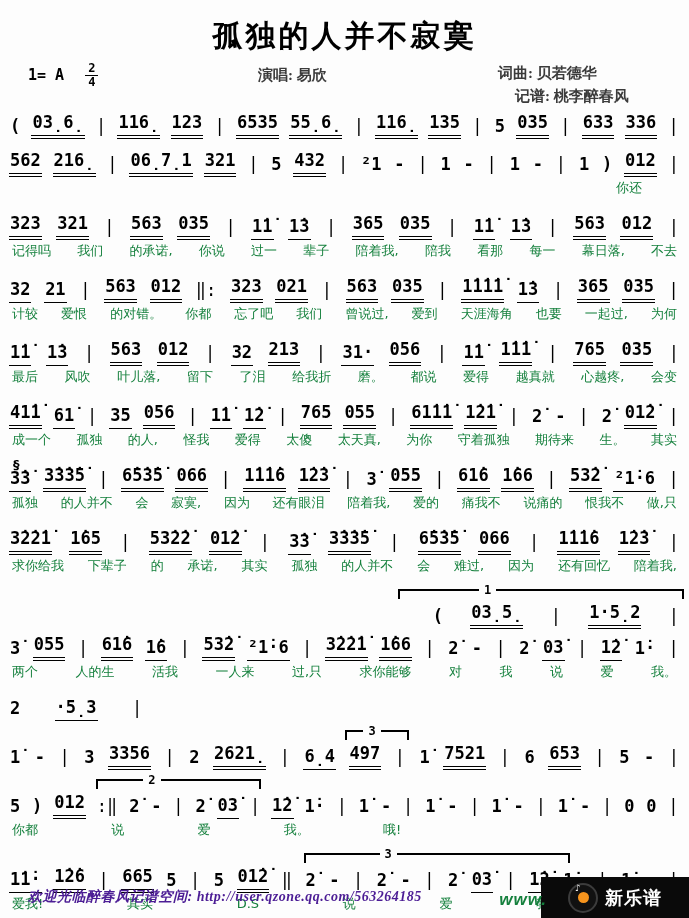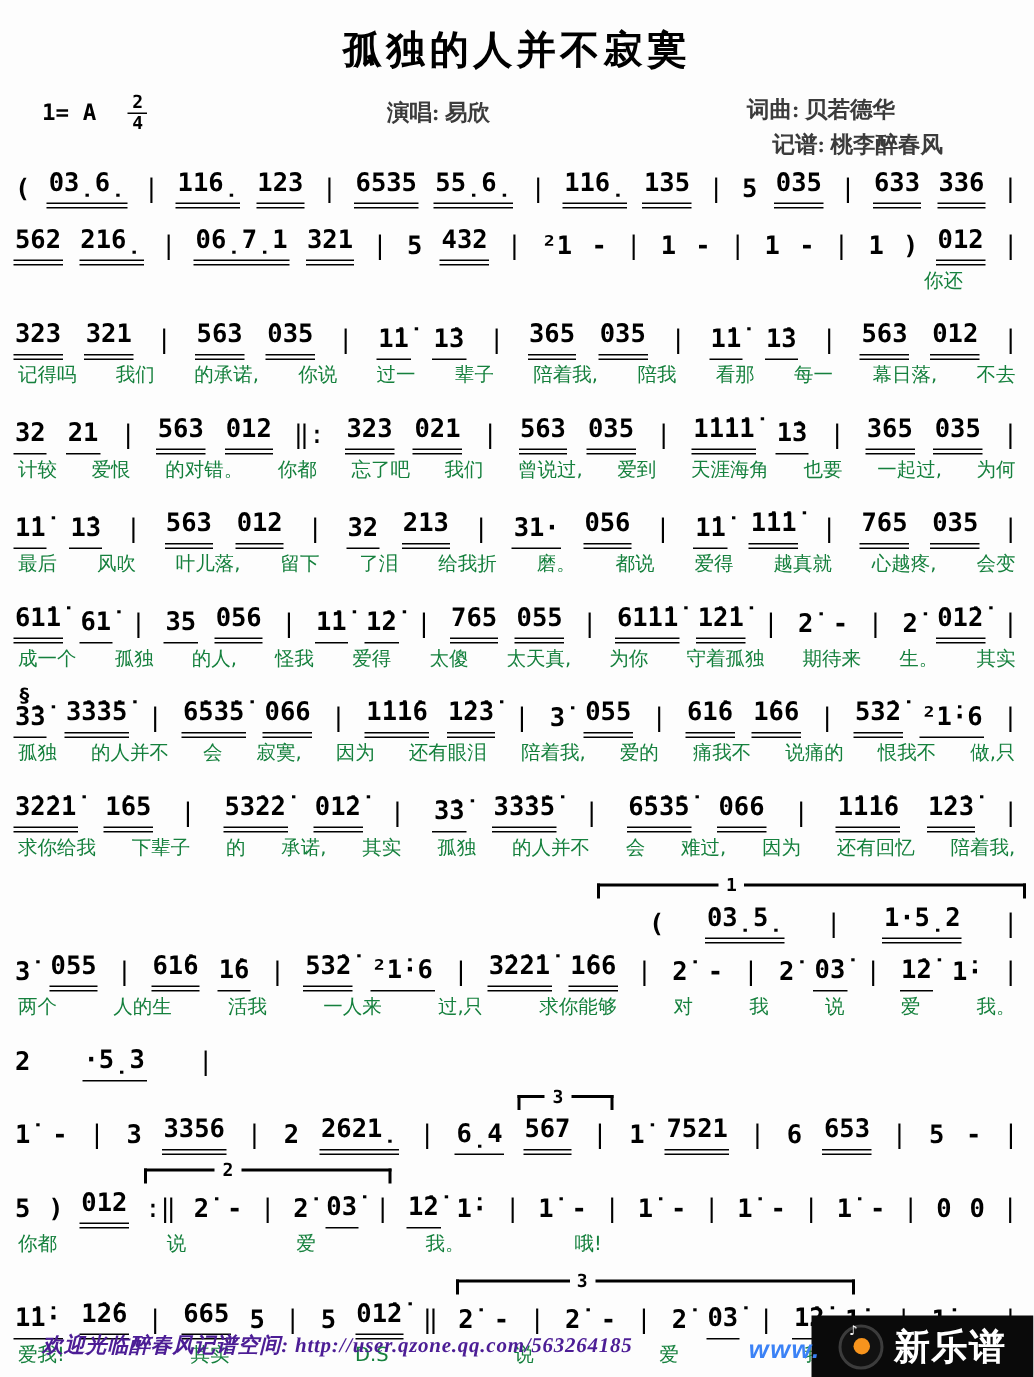--- a/index.html
+++ b/index.html
@@ -4,21 +4,21 @@
 <style>
   html,body{margin:0;padding:0;}
   body{
     width:689px;height:918px;position:relative;overflow:hidden;
     background:#fdfdfd;color:#000;
     font-family:"DejaVu Sans","Liberation Sans",sans-serif;
   }
   
   .hdr{position:absolute;top:0;left:0;right:0;height:108px;}
   .title{
-    text-align:center;margin-top:16px;font-size:26px;font-weight:900;
+    text-align:center;margin-top:16px;font-size:30px;font-weight:900;
     letter-spacing:3px;font-family:"Liberation Serif","DejaVu Serif",serif;
   }
   .keysig{position:absolute;left:28px;top:62px;font:700 15px "DejaVu Sans Mono",monospace;display:flex;align-items:center;gap:21px;}
   .ts{display:inline-block;text-align:center;font-weight:700;font-size:12px;line-height:1.05;}
   .ts .top{border-bottom:1px solid #000;padding:0 3px;display:block;}
   .credit{position:absolute;font-family:"Liberation Serif","DejaVu Serif",serif;color:#3b3b3b;font-size:15px;font-weight:700;}
   .credit.singer{left:258px;top:66px;}
   .credit.composer{left:498px;top:64px;}
   .credit.transcriber{left:515px;top:87px;}
   
@@ -46,37 +46,37 @@
     font:700 12px "DejaVu Sans Mono",monospace;line-height:14px;
   }
   
   .footer{position:absolute;left:0;right:0;bottom:0;height:48px;}
   .welcome{
     position:absolute;left:28px;bottom:12px;color:#4c1d95;
     font:italic 600 14px "Liberation Serif","DejaVu Serif",serif;letter-spacing:0.5px;
   }
   .logo-wrap{position:absolute;right:0;bottom:0;display:flex;align-items:flex-end;}
   .logo-www{
-    color:#3b82f6;font:italic 700 17px "Liberation Sans",sans-serif;
+    color:#15803d;font:italic 700 17px "Liberation Sans",sans-serif;
     margin-right:-6px;margin-bottom:8px;z-index:2;letter-spacing:1px;
   }
   .logo-box{
     background:#0a0a0a;height:41px;width:148px;display:flex;align-items:center;
     justify-content:center;gap:7px;
   }
   .vinyl{
     width:30px;height:30px;border-radius:50%;background:#111;
     border:2px solid #3c3c3c;position:relative;flex:0 0 auto;box-sizing:border-box;
   }
   .vinyl::after{
     content:"";position:absolute;left:50%;top:50%;width:11px;height:11px;margin:-5.5px 0 0 -5.5px;
     border-radius:50%;background:#f7941d;
   }
   .vinyl .note-glyph{position:absolute;left:5px;top:-2px;color:#fff;font-size:9px;}
-  .logo-text{color:#fff;font-size:24px;font-weight:900;letter-spacing:1px;}
+  .logo-text{color:#fff;font-size:18px;font-weight:900;letter-spacing:1px;}
 </style>
 </head>
 <body>
 
 <div class="hdr">
   <div class="title">孤独的人并不寂寞</div>
   <div class="keysig">
     <span>1= A</span>
     <span class="ts">
       <span class="top">2</span>
@@ -243,21 +243,21 @@
         <span>磨。</span>
         <span>都说</span>
         <span>爱得</span>
         <span>越真就</span>
         <span>心越疼,</span>
         <span>会变</span>
       </div>
     </div>
     <div class="score-line">
       <div class="notes">
-        <span class="u2">61̇1̇</span>
+        <span class="u2">41̇1̇</span>
         <span class="u1">61̇</span>
         <span class="bar">|</span>
         <span class="u1">35</span>
         <span class="u2">056</span>
         <span class="bar">|</span>
         <span class="u1">1̇1̇</span>
         <span class="u1">1̇2̇</span>
         <span class="bar">|</span>
         <span class="u2">765</span>
         <span class="u2">055</span>
@@ -422,21 +422,21 @@
         <span>1̇</span>
         <span>-</span>
         <span class="bar">|</span>
         <span>3</span>
         <span class="u2">3356</span>
         <span class="bar">|</span>
         <span>2</span>
         <span class="u2">2621̣</span>
         <span class="bar">|</span>
         <span class="u1">6̣4</span>
-        <span class="u2">567</span>
+        <span class="u2">497</span>
         <span class="bar">|</span>
         <span>1̇</span>
         <span class="u2">7521</span>
         <span class="bar">|</span>
         <span>6</span>
         <span class="u2">653</span>
         <span class="bar">|</span>
         <span>5</span>
         <span>-</span>
         <span class="bar">|</span>

